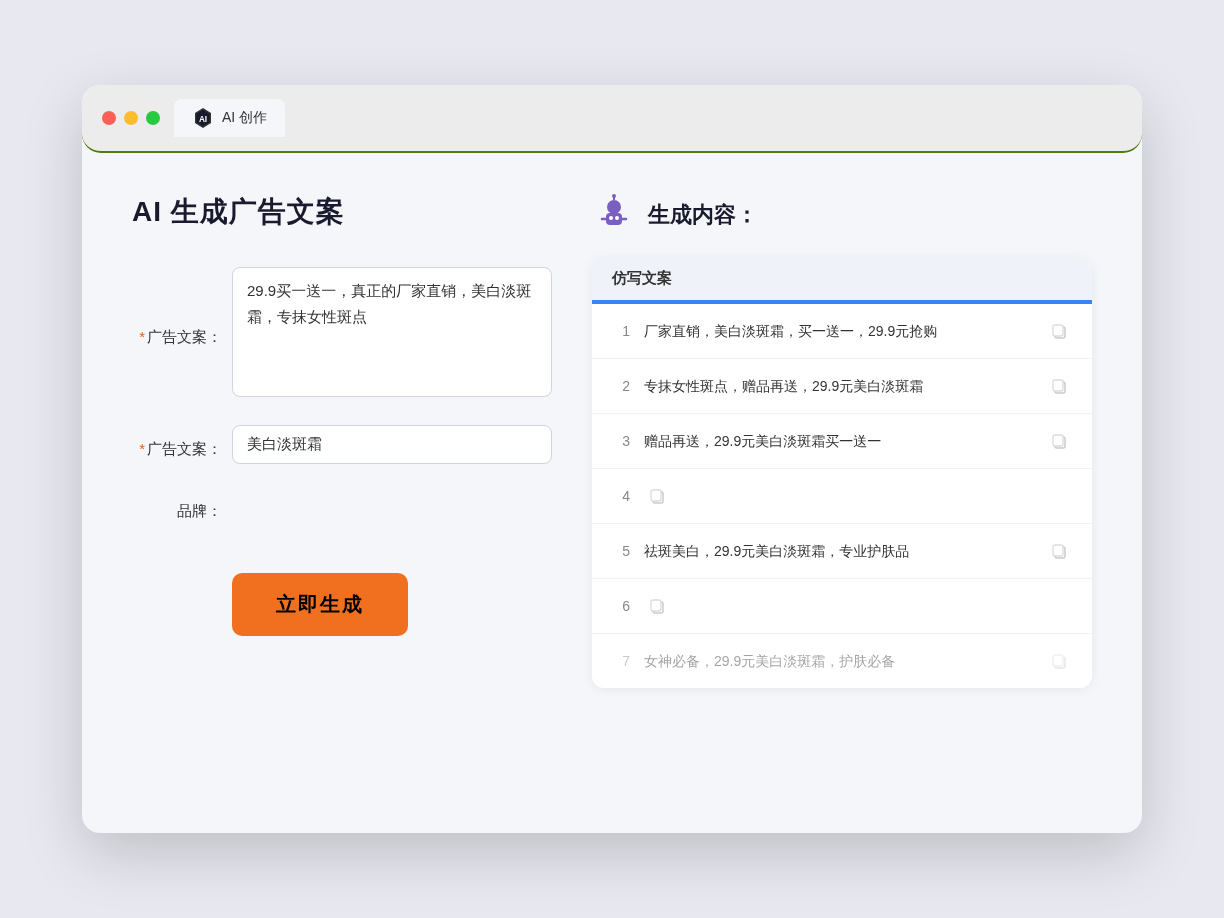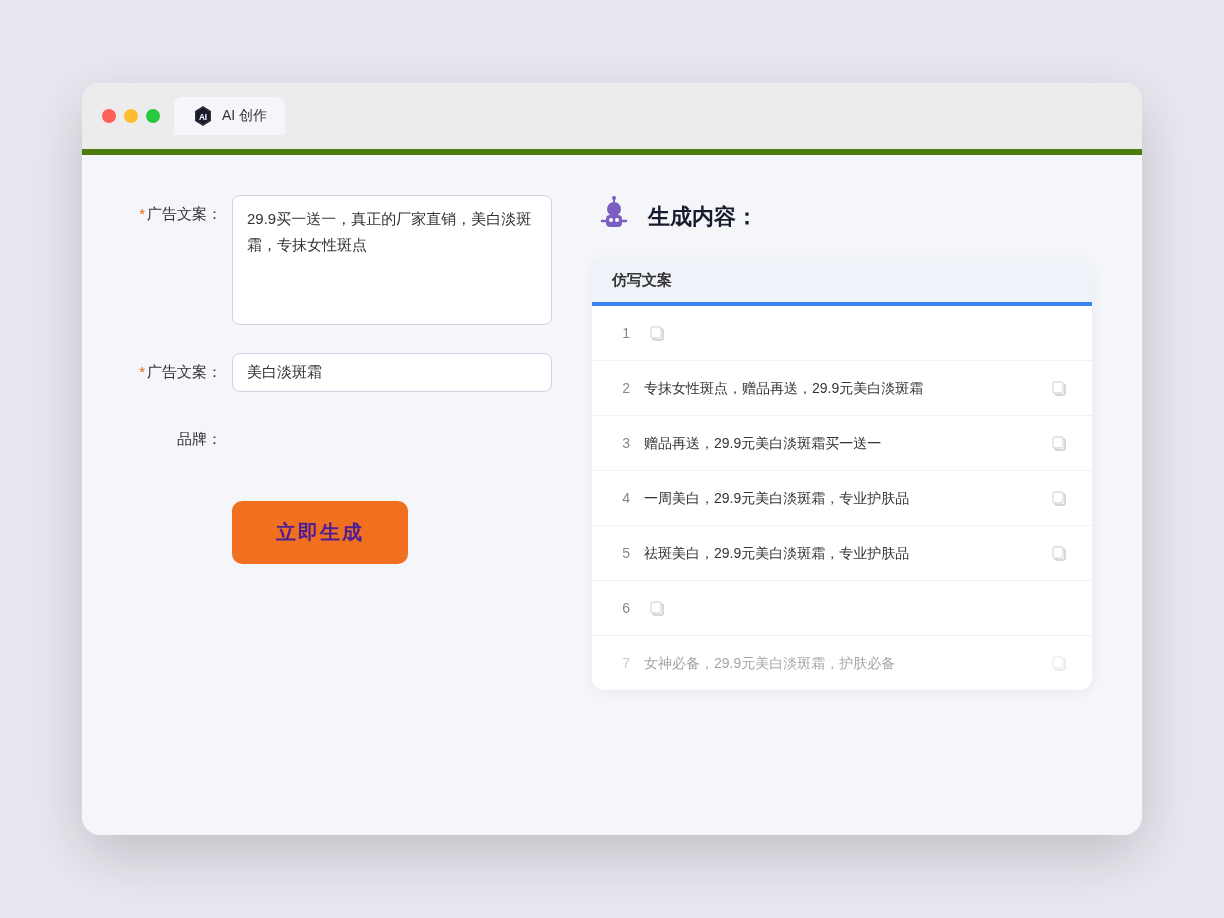--- a/index.html
+++ b/index.html
@@ -17,21 +17,22 @@
       border-radius: 18px;
       box-shadow: 0 20px 60px rgba(0,0,0,0.18);
       overflow: hidden;
     }
     .browser-titlebar {
       background: #ececec;
       padding: 14px 20px;
       display: flex;
       align-items: center;
       gap: 14px;
-      border-bottom: 6px solid #4d7c0f;
+      border-bottom: 2px solid #4d7c0f;
+      border-radius: 19px;
     }
     .traffic-lights {
       display: flex;
       gap: 8px;
     }
     .traffic-light {
       width: 14px;
       height: 14px;
       border-radius: 50%;
     }
@@ -64,21 +65,21 @@
     }
     .page-title {
       font-size: 28px;
       font-weight: 700;
       color: #1a1a2e;
       margin-bottom: 36px;
       letter-spacing: 1px;
     }
     .form-row {
       display: flex;
-      align-items: flex-start;
+      align-items: center;
       margin-bottom: 28px;
       gap: 10px;
     }
     .form-label {
       font-size: 15px;
       color: #333;
       min-width: 90px;
       text-align: right;
       padding-top: 10px;
       flex-shrink: 0;
@@ -98,21 +99,21 @@
       outline: none;
       font-family: inherit;
       resize: none;
     }
     .form-textarea {
       height: 130px;
       line-height: 1.7;
     }
     .generate-btn {
       background: #f07020;
-      color: #4c1d95;
+      color: #000000;
       border: none;
       border-radius: 10px;
       padding: 18px 44px;
       font-size: 20px;
       font-weight: 600;
       cursor: pointer;
       margin-top: 24px;
       margin-left: 100px;
       letter-spacing: 2px;
     }
@@ -205,20 +206,21 @@
         <polygon points="12,2 20,7 20,17 12,22 4,17 4,7" stroke="#333" stroke-width="1.5" fill="#1a1a2e"></polygon>
         <text x="12" y="16" text-anchor="middle" font-size="9" font-weight="bold" fill="white" font-family="Arial">AI</text>
       </svg>
       <span>AI 创作</span>
     </div>
   </div>
 
   <div class="browser-content">
 
     <div class="left-panel">
+      <h1 class="page-title">AI 生成广告文案</h1>
 
       
       <div class="form-row">
         <label class="form-label">
           <span class="required-star">*</span><span>广告文案：</span>
         </label>
         <textarea class="form-textarea" style="">29.9买一送一，真正的厂家直销，美白淡斑霜，专抹女性斑点</textarea>
       </div>
 
       
@@ -253,20 +255,21 @@
         </svg>
         <span class="result-title">生成内容：</span>
       </div>
 
       <div class="result-table">
         <div class="table-header">仿写文案</div>
 
         <div id="result-rows">
             <div class="table-row">
     <span class="row-num">1</span>
+    <span class="row-text">厂家直销，美白淡斑霜，买一送一，29.9元抢购</span>
     <div class="copy-btn">
       <svg width="18" height="18" viewBox="0 0 18 18" fill="none">
         <rect x="5" y="5" width="10" height="11" rx="2" stroke="#999" stroke-width="1.5"></rect>
         <rect x="3" y="3" width="10" height="11" rx="2" stroke="#bbb" stroke-width="1.3" fill="white"></rect>
       </svg>
     </div>
   </div>
             <div class="table-row">
     <span class="row-num">2</span>
     <span class="row-text">专抹女性斑点，赠品再送，29.9元美白淡斑霜</span>
@@ -282,21 +285,20 @@
     <span class="row-text">赠品再送，29.9元美白淡斑霜买一送一</span>
     <div class="copy-btn">
       <svg width="18" height="18" viewBox="0 0 18 18" fill="none">
         <rect x="5" y="5" width="10" height="11" rx="2" stroke="#999" stroke-width="1.5"></rect>
         <rect x="3" y="3" width="10" height="11" rx="2" stroke="#bbb" stroke-width="1.3" fill="white"></rect>
       </svg>
     </div>
   </div>
             <div class="table-row">
     <span class="row-num">4</span>
-    <span class="row-text">一周美白，29.9元美白淡斑霜，专业护肤品</span>
     <div class="copy-btn">
       <svg width="18" height="18" viewBox="0 0 18 18" fill="none">
         <rect x="5" y="5" width="10" height="11" rx="2" stroke="#999" stroke-width="1.5"></rect>
         <rect x="3" y="3" width="10" height="11" rx="2" stroke="#bbb" stroke-width="1.3" fill="white"></rect>
       </svg>
     </div>
   </div>
             <div class="table-row">
     <span class="row-num">5</span>
     <span class="row-text">祛斑美白，29.9元美白淡斑霜，专业护肤品</span>

